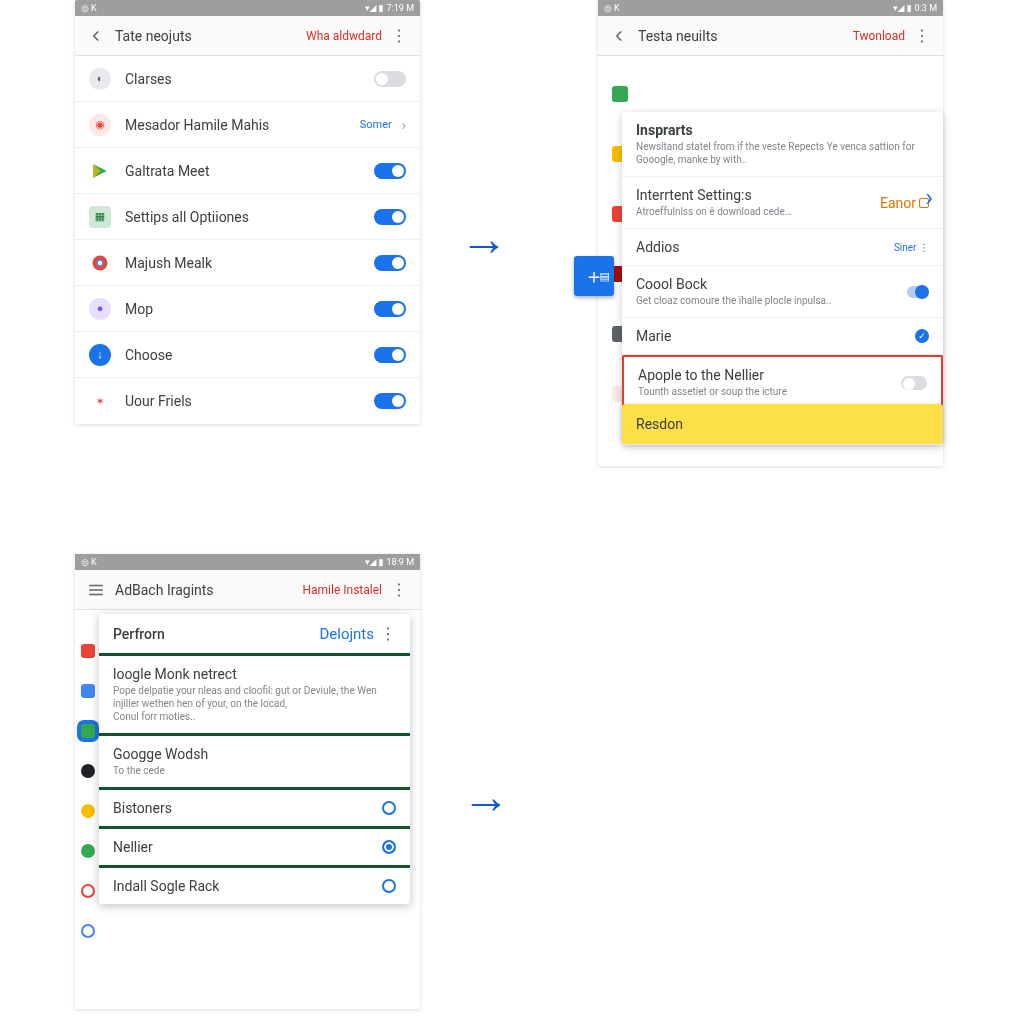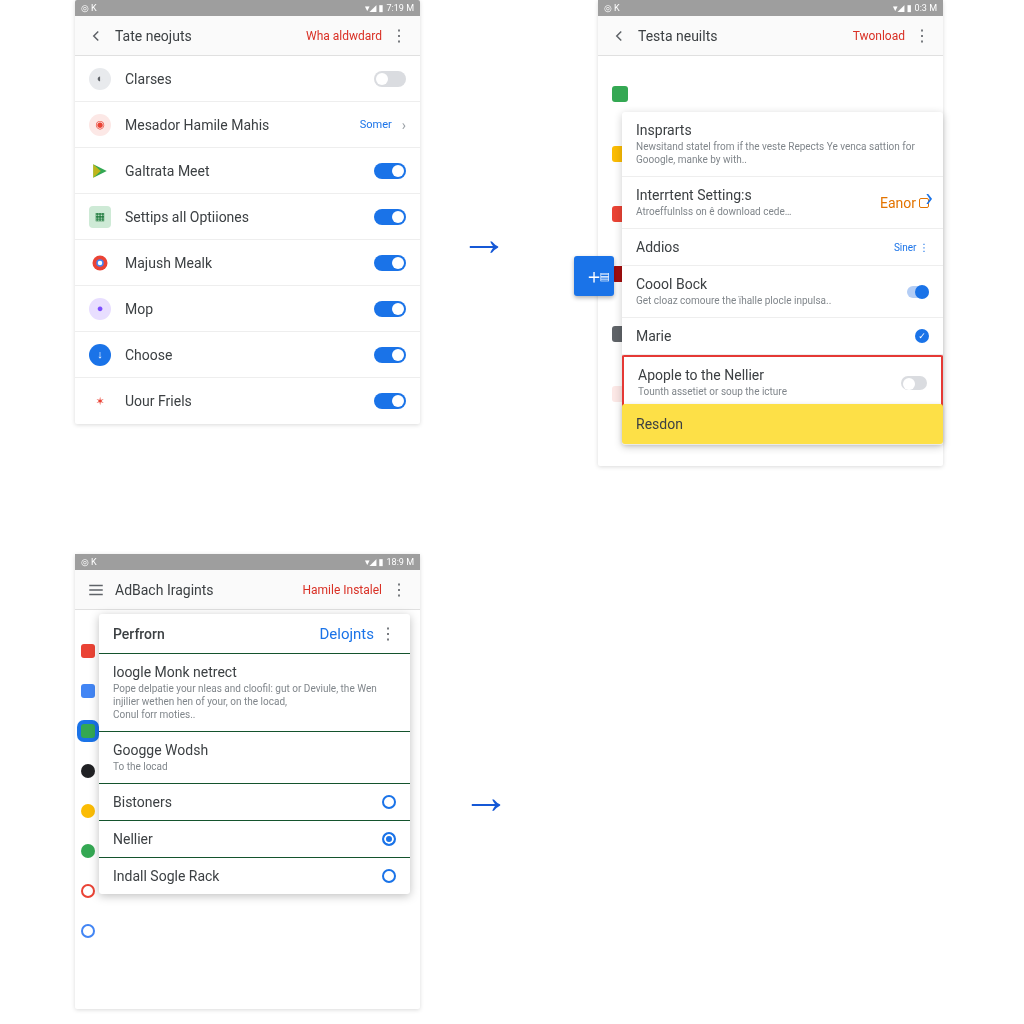--- a/index.html
+++ b/index.html
@@ -102,21 +102,21 @@
     display:flex; align-items:center; justify-content:center; color:#fff;
     font-size:20px; box-shadow:0 2px 4px rgba(0,0,0,.3);
   }
   .highlight-box { border:2px solid #e53935; border-radius:2px; }
   
   .popup {
     position:absolute; top:60px; left:24px; right:10px;
     background:#fff; box-shadow:0 2px 10px rgba(0,0,0,0.25);
     border-radius:3px;
   }
-  .popup .prow { padding:10px 14px; border-bottom:1px solid #14532d; display:flex; align-items:center; }
+  .popup .prow { padding:10px 14px; border-bottom:3px solid #14532d; display:flex; align-items:center; }
   .popup .prow:last-child { border-bottom:none; }
   .radio { width:14px; height:14px; border-radius:50%; border:2px solid #1a73e8; flex-shrink:0; }
   .radio.checked { background:#1a73e8; box-shadow: inset 0 0 0 2px #fff; }
   .badge-r { font-size:14px; color:#e37400; margin-left:auto; display:flex; align-items:center; gap:3px; }
   .check-sm { width:14px; height:14px; border-radius:50%; background:#1a73e8; display:flex; align-items:center; justify-content:center; color:#fff; font-size:9px; }
   .toggle-sm { width:22px; height:12px; border-radius:8px; background:#b3cdf5; position:relative; }
   .toggle-sm::after { content:""; position:absolute; right:0; top:-1px; width:14px; height:14px; border-radius:50%; background:#1a73e8; }
   .side-hint { position:absolute; width:14px; display:flex; flex-direction:column; gap:26px; }
   .side-hint .dot { width:14px; height:14px; border-radius:3px; }
   .tag-right { font-size:10px; color:#1a73e8; }
@@ -235,21 +235,21 @@
     </div>
 
     <div class="fab">
       <span>＋</span>
       <span style="position:absolute;right:4px;font-size:11px">▤</span>
     </div>
 
     <div class="float-panel">
       <div class="row">
         <div class="item-col">
-          <div class="item-label" style="font-weight:400">Insprarts</div>
+          <div class="item-label" style="font-weight:700">Insprarts</div>
           <div class="item-sub">Newsitand statel from if the veste Repects Ye venca sattion for Gooogle, manke by with..</div>
         </div>
       </div>
       <div class="big-chevron">›</div>
 
       <div class="row">
         <div class="item-col">
           <div class="item-label">Interrtent Setting:s</div>
           <div class="item-sub">Atroeffulnlss on ê download cede…</div>
         </div>
@@ -327,21 +327,21 @@
     <div class="prow">
       <div class="item-col">
         <div class="item-label">loogle Monk netrect</div>
         <div class="item-sub" style="white-space:pre-line">Pope delpatie your nleas and cloofil: gut or Deviule, the Wen injilier wethen hen of your, on the locad,
 Conul forr moties..</div>
       </div>
     </div>
     <div class="prow">
       <div class="item-col">
         <div class="item-label">Googge Wodsh</div>
-        <div class="item-sub">To the locad</div>
+        <div class="item-sub">To the cede</div>
       </div>
     </div>
     <div class="prow">
       <div class="item-label">Bistoners</div>
       <div class="radio" style="margin-left:auto"></div>
     </div>
     <div class="prow">
       <div class="item-label">Nellier</div>
       <div class="radio checked" style="margin-left:auto"></div>
     </div>

